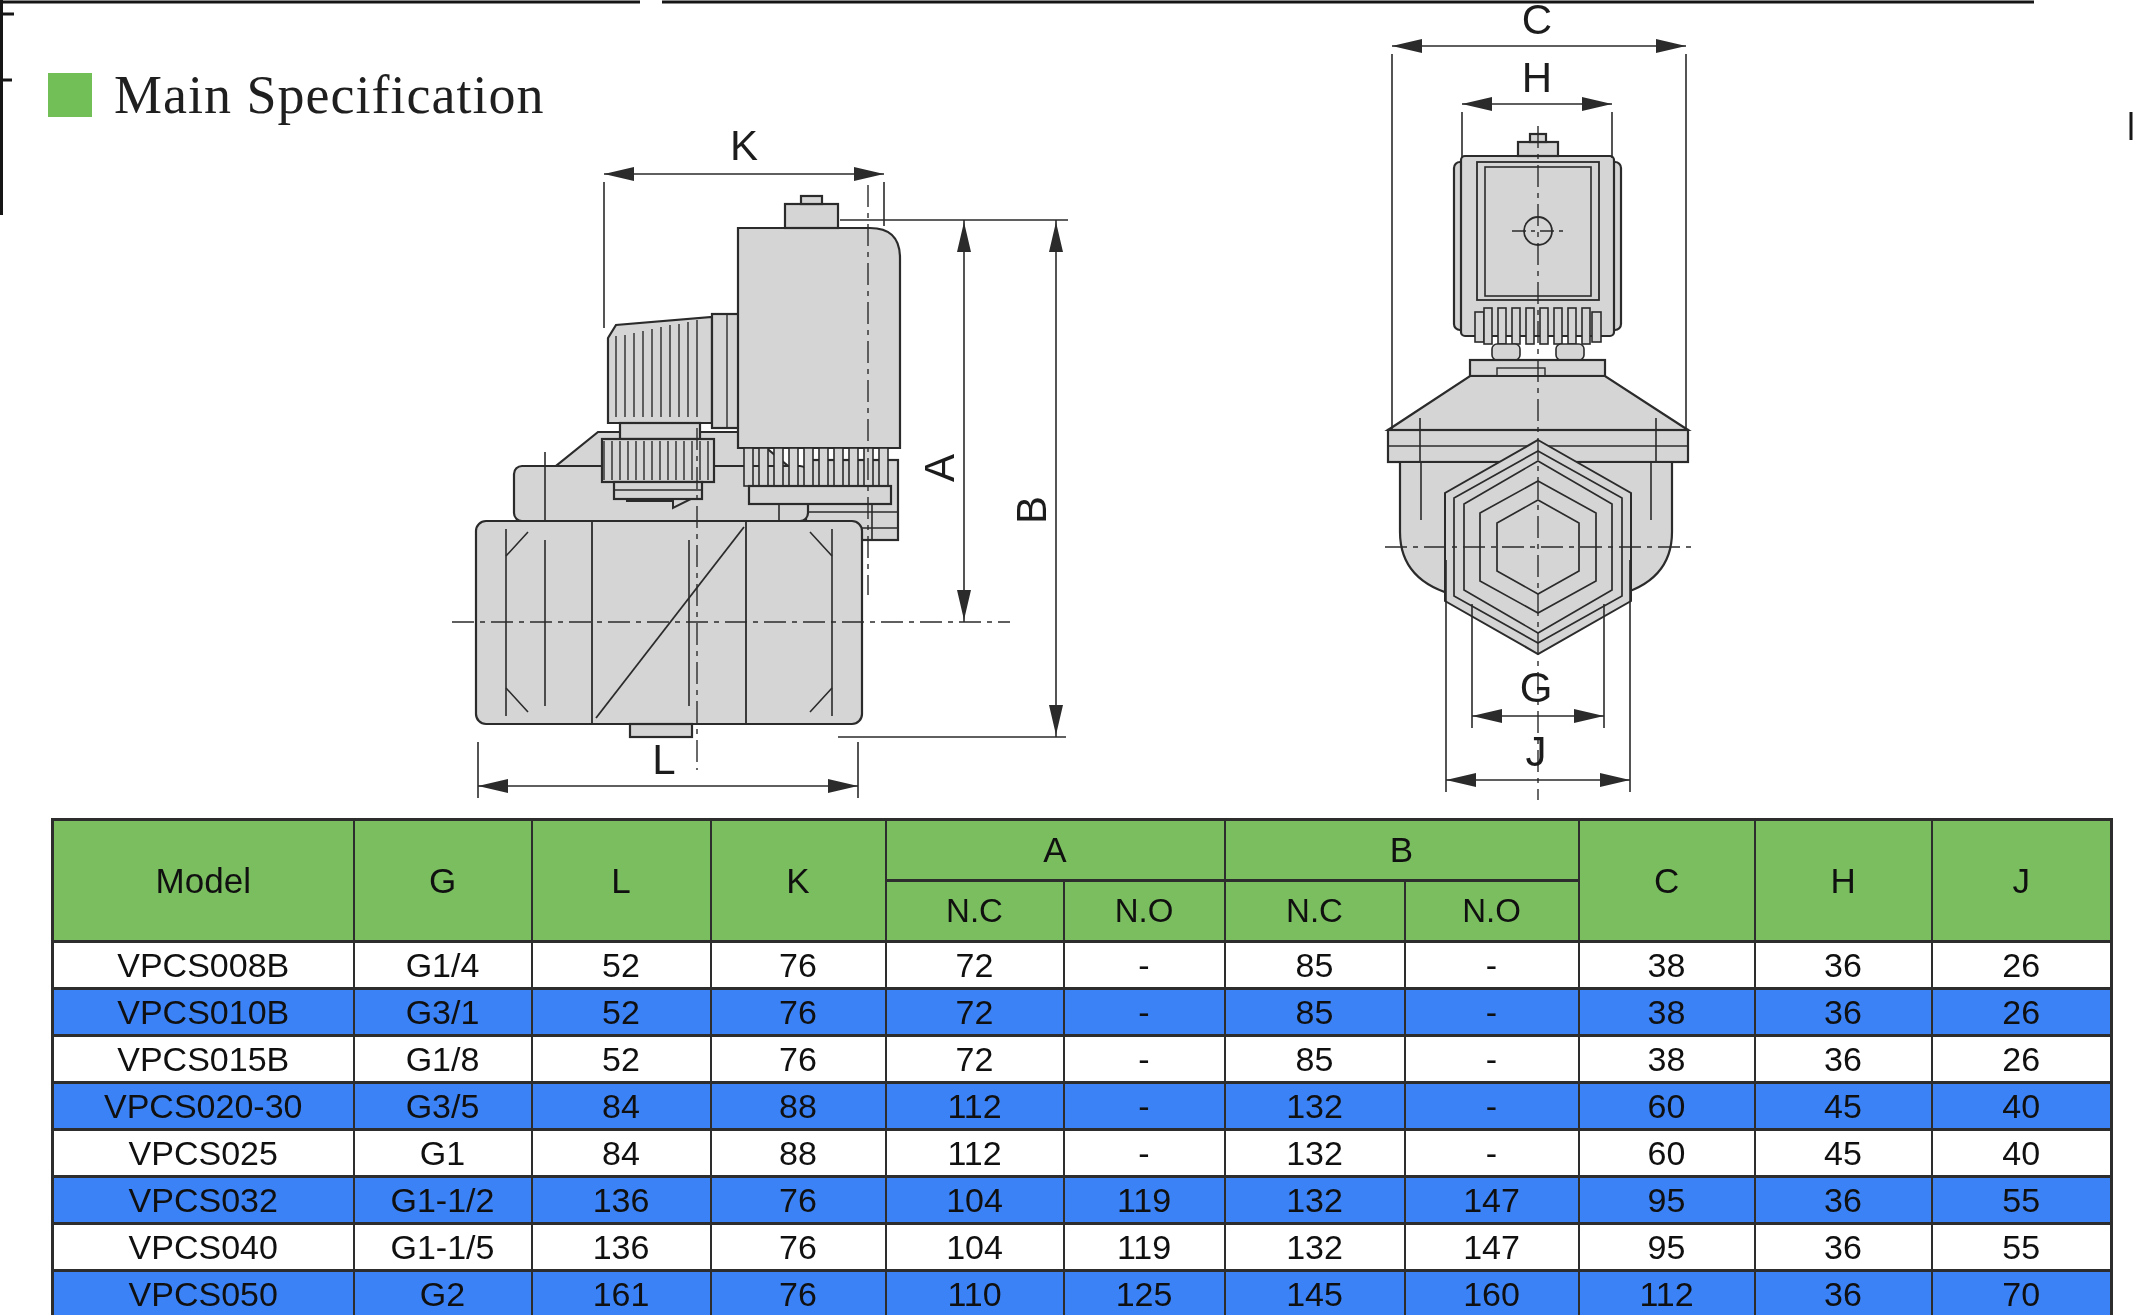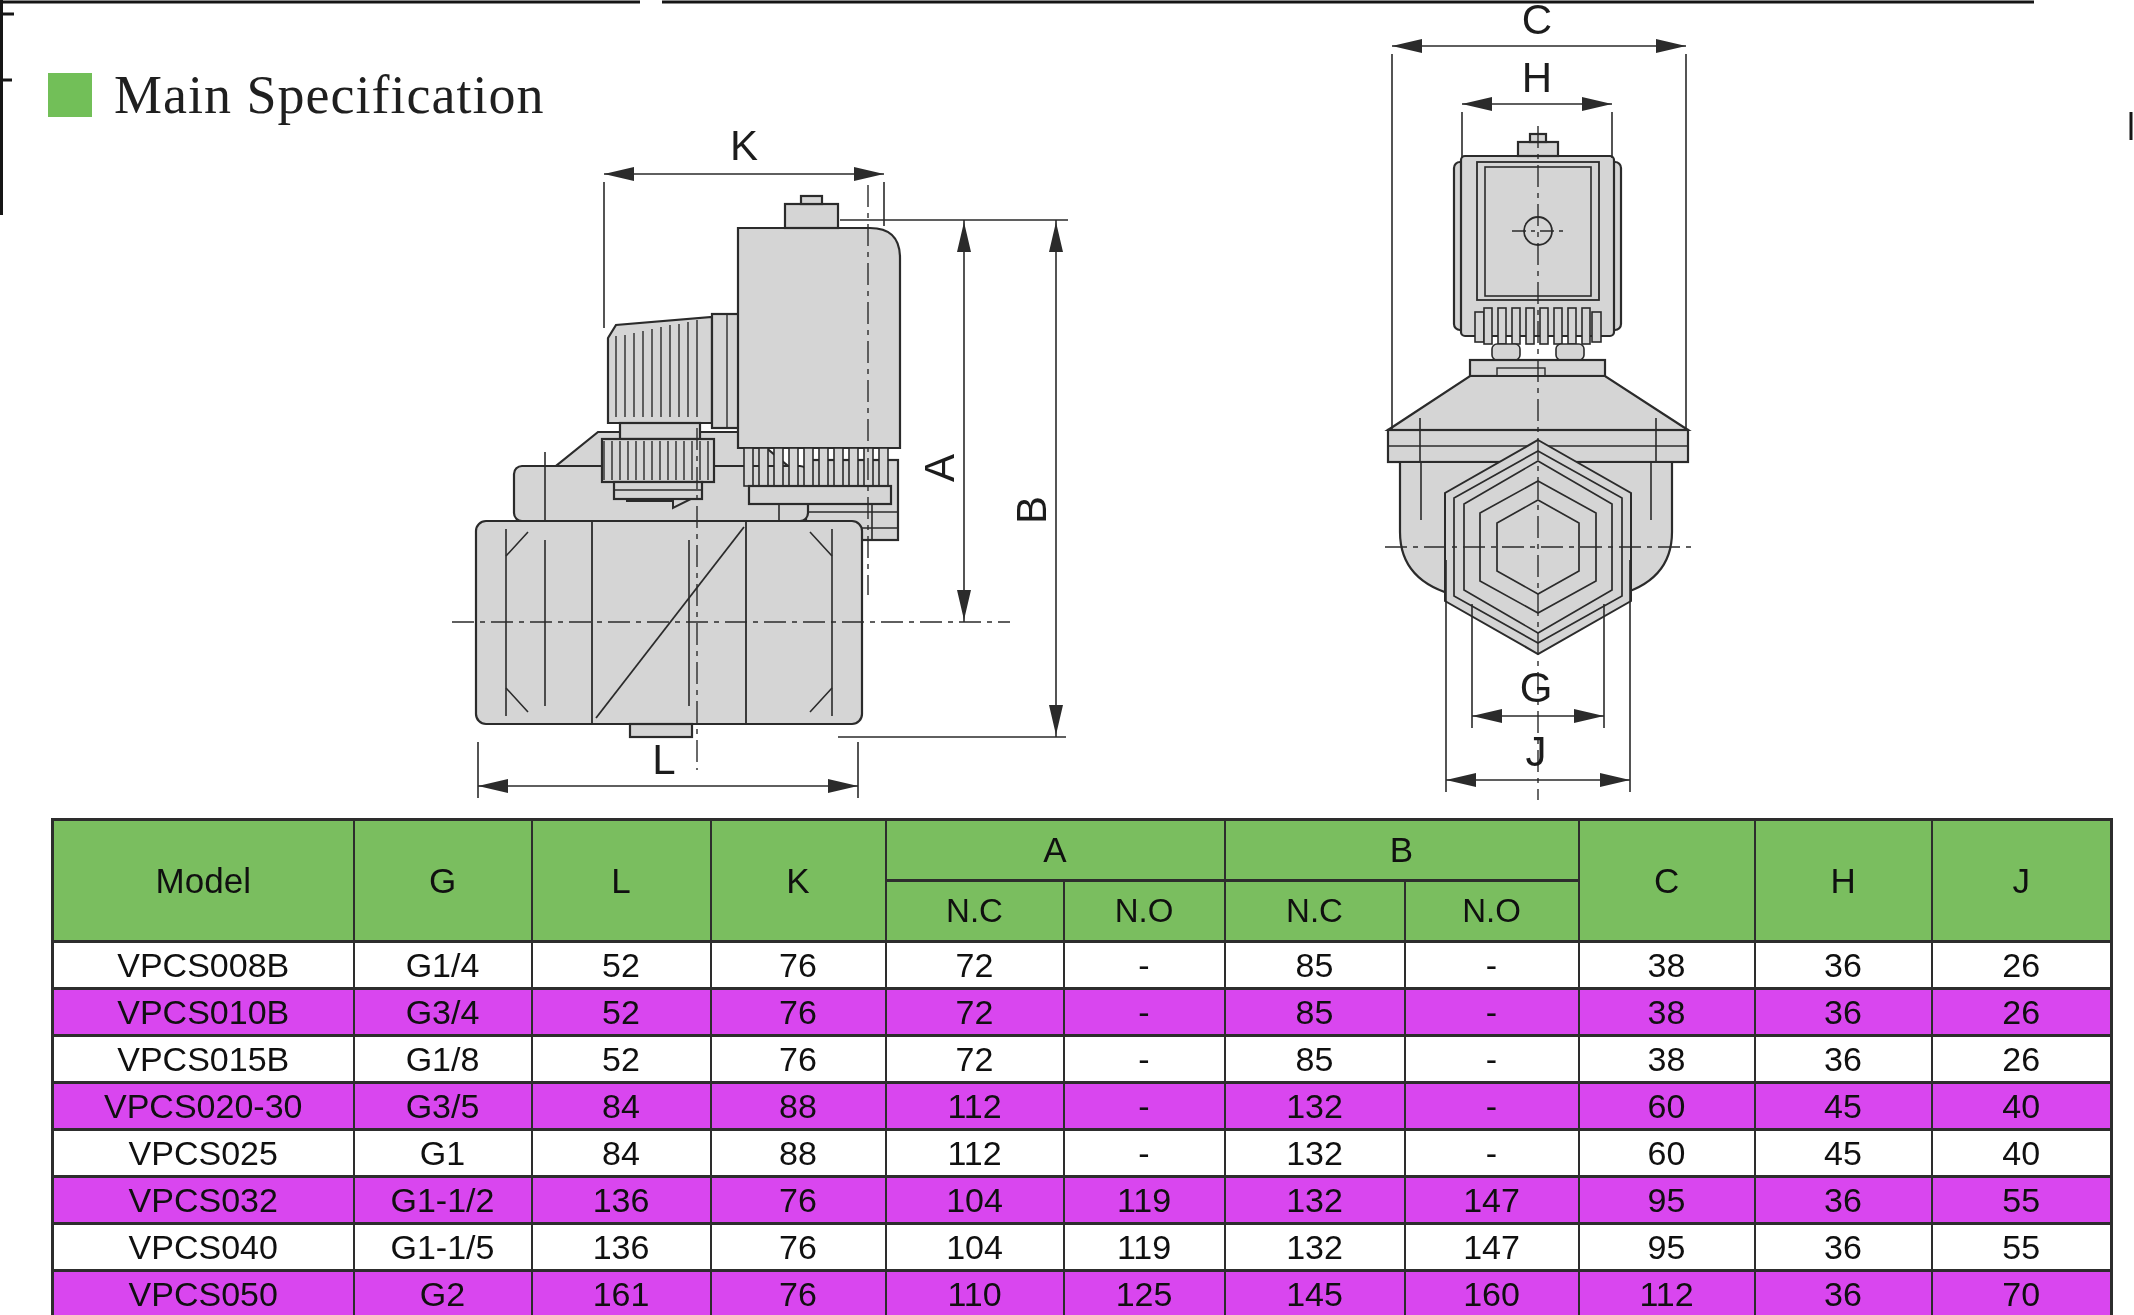--- a/index.html
+++ b/index.html
@@ -17,21 +17,21 @@
   table.spec{border-collapse:collapse;table-layout:fixed;width:2059px;
              border:3px solid #2d2d2d;background:#fff;}
   table.spec th, table.spec td{
       border-left:2px solid #2d2d2d;border-right:2px solid #2d2d2d;
       border-top:3px solid #2d2d2d;border-bottom:3px solid #2d2d2d;
       text-align:center;vertical-align:middle;padding:0;overflow:hidden;}
   table.spec thead th{background:#7ABE5F;font-weight:400;font-size:35px;color:#101010;}
   table.spec thead tr.h1 th{height:58px;}
   table.spec thead tr.h2 th{height:58px;font-size:33px;}
   table.spec tbody td{height:44px;font-size:34px;color:#101010;background:#ffffff;}
-  table.spec tbody tr.striped td{background:#d946ef;}
+  table.spec tbody tr.striped td{background:#3b82f6;}
 </style>
 </head>
 <body>
 
 <div class="canvas">
 
   <div class="title-row">
     <div class="bullet"></div>
     <div class="title-text">Main Specification</div>
   </div>
@@ -217,21 +217,21 @@
           <td>72</td>
           <td>-</td>
           <td>85</td>
           <td>-</td>
           <td>38</td>
           <td>36</td>
           <td>26</td>
         </tr>
         <tr class="striped">
           <td>VPCS010B</td>
-          <td>G3/4</td>
+          <td>G3/1</td>
           <td>52</td>
           <td>76</td>
           <td>72</td>
           <td>-</td>
           <td>85</td>
           <td>-</td>
           <td>38</td>
           <td>36</td>
           <td>26</td>
         </tr>

